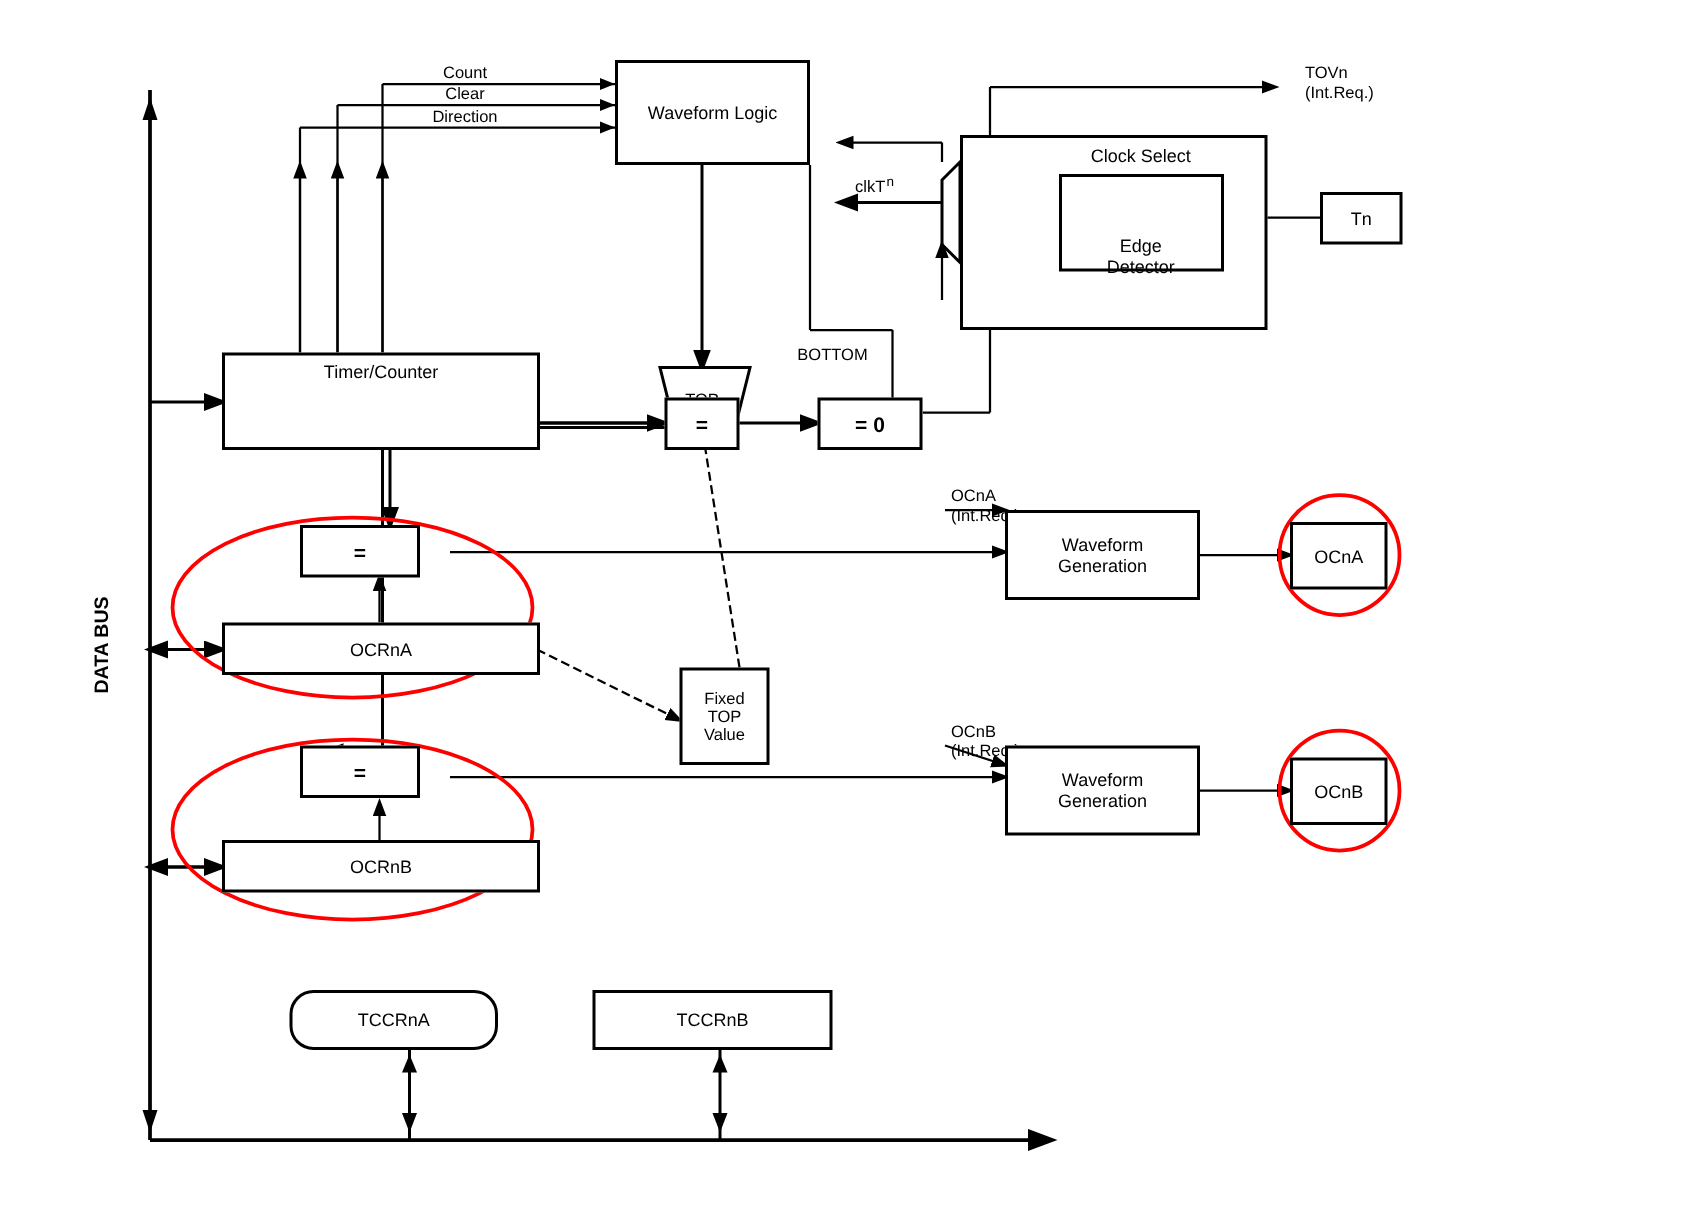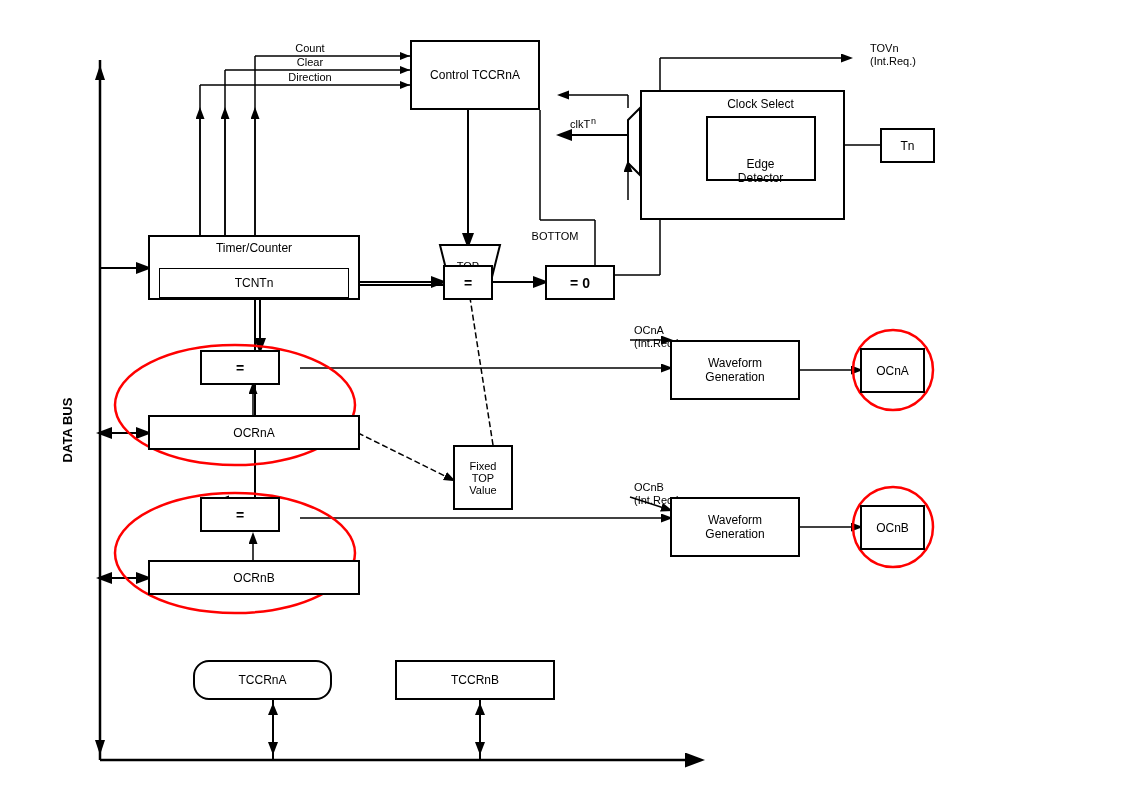--- a/index.html
+++ b/index.html
@@ -173,28 +173,25 @@
 
   <ellipse cx="235" cy="553" rx="120" ry="60" fill="none" stroke="red" stroke-width="2.5"></ellipse>
 
   <circle cx="893" cy="370" r="40" fill="none" stroke="red" stroke-width="2.5"></circle>
 
   <circle cx="893" cy="527" r="40" fill="none" stroke="red" stroke-width="2.5"></circle>
 
 </svg>
 
 <div class="block" style="left:410px; top:40px; width:130px; height:70px; font-size:12px;">
-  <span>Control TCCRnA</span>
+  <span>Waveform Logic</span>
 </div>
 
 <div class="block" style="left:148px; top:235px; width:212px; height:65px; flex-direction:column; justify-content:space-between;">
   <div style="padding-top:4px; font-size:12px;">Timer/Counter</div>
-  <div class="block" style="position:relative; left:0; top:0; width:190px; height:30px; margin:4px auto 0; font-size:12px; border:1.5px solid #000;">
-    <span>TCNTn</span>
-  </div>
 </div>
 
 <div class="block" style="left:443px; top:265px; width:50px; height:35px; font-size:14px; font-weight:bold;">
   <span>=</span>
 </div>
 
 <div class="block" style="left:545px; top:265px; width:70px; height:35px; font-size:14px; font-weight:bold;">
   <span>= 0</span>
 </div>
 

